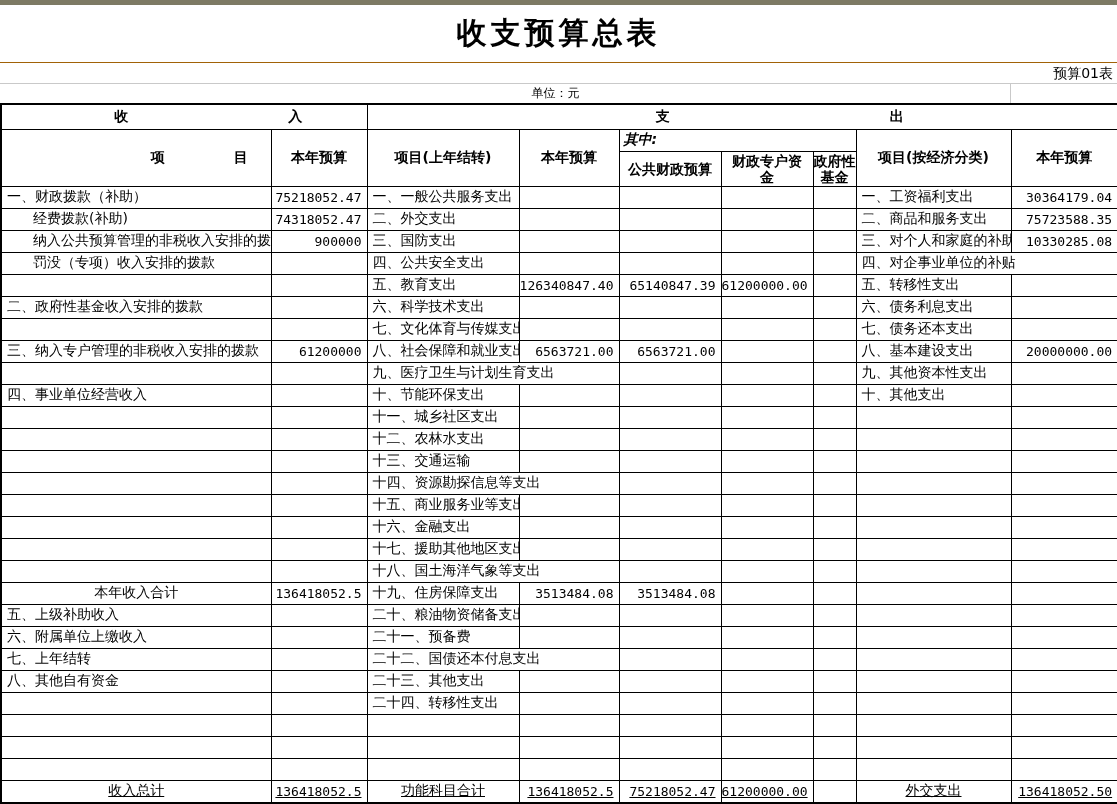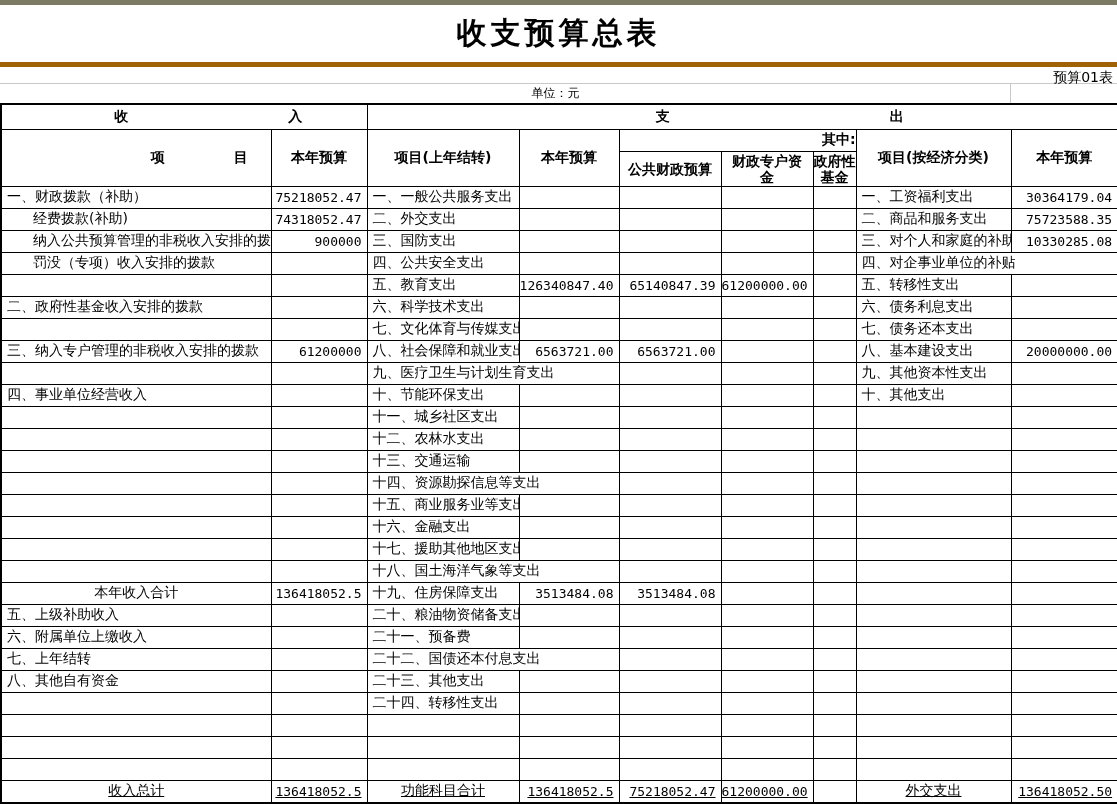--- a/index.html
+++ b/index.html
@@ -1,37 +1,37 @@
 <!DOCTYPE html>
 <html><head>
 <meta charset="utf-8">
 <style>
   html,body{margin:0;padding:0;background:#fff;}
   body{width:1117px;height:804px;overflow:hidden;font-family:"DejaVu Sans",sans-serif;color:#000;}
   .topbar{height:5px;background:#7d7a64;}
   .titlebar{height:57px;display:flex;align-items:center;justify-content:center;}
   .titlebar h1{margin:0;font-size:30px;font-weight:bold;letter-spacing:4px;font-family:"DejaVu Sans",sans-serif;}
-  .meta1{box-sizing:border-box;height:22px;border-top:5px solid #a16207;border-bottom:1px solid #c9c9c9;
+  .meta1{box-sizing:border-box;height:22px;border-top:1px solid #a16207;border-bottom:1px solid #c9c9c9;
          font-size:14px;line-height:20px;text-align:right;padding-right:4px;}
   .meta2{box-sizing:border-box;height:19px;font-size:12px;line-height:18px;text-align:center;padding-right:6px;position:relative;}
   .meta2 .vline{position:absolute;left:1010px;top:0;bottom:0;width:1px;background:#c9c9c9;}
 
   table{border-collapse:collapse;table-layout:fixed;width:1117px;border:2px solid #000;}
   th,td{border:1px solid #000;padding:0;font-size:14px;font-weight:normal;overflow:hidden;
         white-space:nowrap;vertical-align:middle;}
   th{font-weight:bold;text-align:center;}
   .trA{height:25px;} .trB1{height:22px;} .trB2{height:35px;}
   tbody tr{height:22px;}
   tbody tr.total-row{height:23px;text-decoration:underline;}
 
   .hdr-pair{display:flex;justify-content:center;align-items:center;font-weight:bold;}
   .pair-rev{gap:160px;padding-left:48px;}
   .pair-exp{gap:220px;padding-left:75px;}
   .pair-item{gap:69px;padding-left:126px;}
-  .ofwhich{text-align:right;padding-left:4px;}
+  .ofwhich{text-align:left;padding-left:4px;font-style:italic;}
   .wrap{white-space:normal;line-height:16px;}
   .pad6{padding-left:6px;padding-right:6px;}
 
   td.lbl{text-align:left;padding-left:5px;}
   td.sub{padding-left:31px;}
   td.num{text-align:right;padding-right:5px;font-family:"DejaVu Sans Mono",monospace;font-size:13px;}
   td.ctr{text-align:center;}
 </style>
 </head>
 <body>

